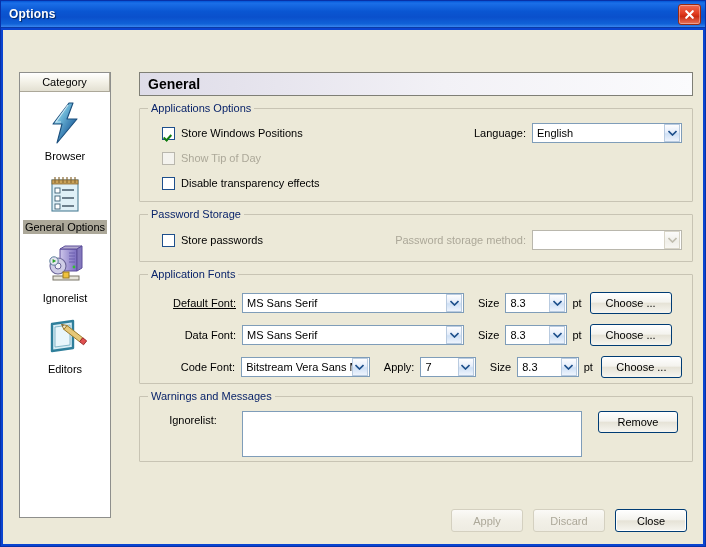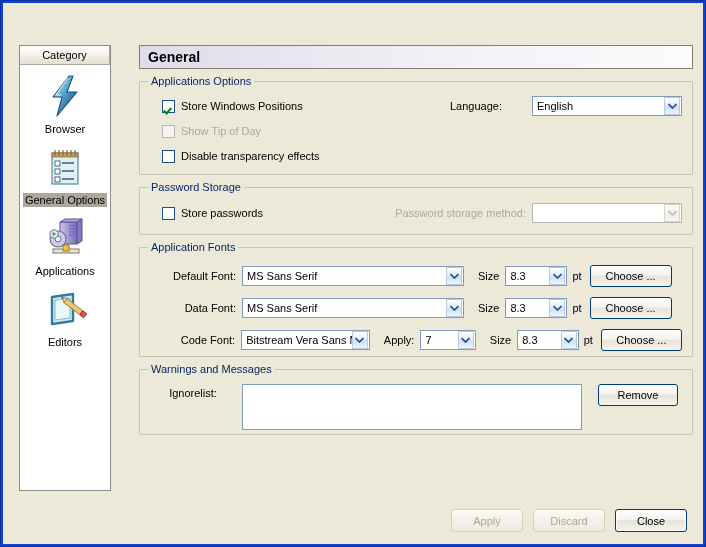--- a/index.html
+++ b/index.html
@@ -250,20 +250,28 @@
     display: flex;
     gap: 10px;
   }
   .footer .btn { min-width: 72px; height: 23px; }
 </style>
 </head>
 <body>
 
 <div class="window">
 
+  <div class="titlebar">
+    <div class="title">Options</div>
+    <div class="close-btn">
+      <svg width="11" height="11" viewBox="0 0 11 11">
+        <path d="M2.2 2.2 L8.8 8.8 M8.8 2.2 L2.2 8.8" stroke="#ffffff" stroke-width="2.1" stroke-linecap="round"></path>
+      </svg>
+    </div>
+  </div>
 
   <div class="client">
 
     <div class="sidebar">
       <div class="sidebar-header">Category</div>
       <div class="cat-list">
 
         <div class="cat-item">
           <div class="cat-icon">
             <svg width="40" height="44" viewBox="0 0 40 44">
@@ -329,21 +337,21 @@
               </g>
               <circle cx="31" cy="24" r="1.4" fill="#30c030"></circle>
               <circle cx="15" cy="23" r="8" fill="#cfcde6" stroke="#6b6497" stroke-width="1.1"></circle>
               <circle cx="15" cy="23" r="3" fill="#f2f1f8" stroke="#6b6497" stroke-width="1"></circle>
               <circle cx="11" cy="18" r="4.2" fill="#e8e6f2" stroke="#5a7d9a" stroke-width="1"></circle>
               <path d="M9.6 16 L13.2 18 L9.6 20 Z" fill="#2aa32a"></path>
               <rect x="10" y="33" width="26" height="4" fill="#e7e5da" stroke="#7a7668" stroke-width="1"></rect>
               <rect x="20" y="29" width="6" height="6" fill="#f0c23c" stroke="#9a7820" stroke-width="1"></rect>
             </svg>
           </div>
-          <div class="cat-label">Applications</div>
+          <div class="cat-label">Ignorelist</div>
         </div>
 
         <div class="cat-item">
           <div class="cat-icon">
             <svg width="44" height="44" viewBox="0 0 44 44">
               <path d="M9 10 L30 7 L30 34 L9 37 Z" fill="#d7edf5" stroke="#2f7f9b" stroke-width="2.4" stroke-linejoin="round"></path>
               <path d="M12 13 L27 11 L27 31 L12 33 Z" fill="#e9f6fb" stroke="#6fa8bd" stroke-width="0.8"></path>
               <g transform="rotate(38 30 20)">
                 <rect x="20" y="17" width="20" height="5" fill="#e6c878" stroke="#9a7a2a" stroke-width="0.9"></rect>
                 <path d="M20 17 L15 19.5 L20 22 Z" fill="#f2e6c6" stroke="#9a7a2a" stroke-width="0.9"></path>
@@ -363,21 +371,21 @@
       <div class="page-header">General</div>
 
       <div class="group" style="height:94px;">
         <div class="legend">Applications Options</div>
 
         <div class="row" style="margin:2px 0 0 12px; height:20px;">
           <div class="cb-wrap">
             <span class="cb checked"></span>
             <span class="cb-label">Store Windows Positions</span>
           </div>
-          <div style="margin-left:auto; display:flex; align-items:center;gap:24px;">
+          <div style="margin-left:auto; display:flex; align-items:center;">
             <span class="lbl" style="margin-right:6px;">Language:</span>
             <div class="combo" style="width:150px;">
               <span class="val">English</span>
               <span class="arrow">
                 <svg class="chev" width="9" height="6" viewBox="0 0 9 6">
                     <path d="M0.5 1 L4.5 5 L8.5 1" fill="none" stroke="#1c4e8a" stroke-width="1.6"></path>
                   </svg>
               </span>
             </div>
           </div>
@@ -416,21 +424,21 @@
               </span>
             </div>
           </div>
         </div>
       </div>
 
       <div class="group" style="height:110px;">
         <div class="legend">Application Fonts</div>
 
         <div class="row" style="margin:4px 0 0 0; height:24px;">
-          <span class="lbl" style="width:86px; text-align:right; margin-right:6px;">Default Font:</span>
+          <span class="lbl" style="width:86px; text-align:right; margin-right:6px;text-decoration:underline;">Default Font:</span>
           <div class="combo" style="width:222px;">
             <span class="val">MS Sans Serif</span>
             <span class="arrow">
               <svg class="chev" width="9" height="6" viewBox="0 0 9 6">
                   <path d="M0.5 1 L4.5 5 L8.5 1" fill="none" stroke="#1c4e8a" stroke-width="1.6"></path>
                 </svg>
             </span>
           </div>
           <span class="lbl" style="margin-left:14px; margin-right:6px;">Size</span>
           <div class="combo" style="width:62px;">

